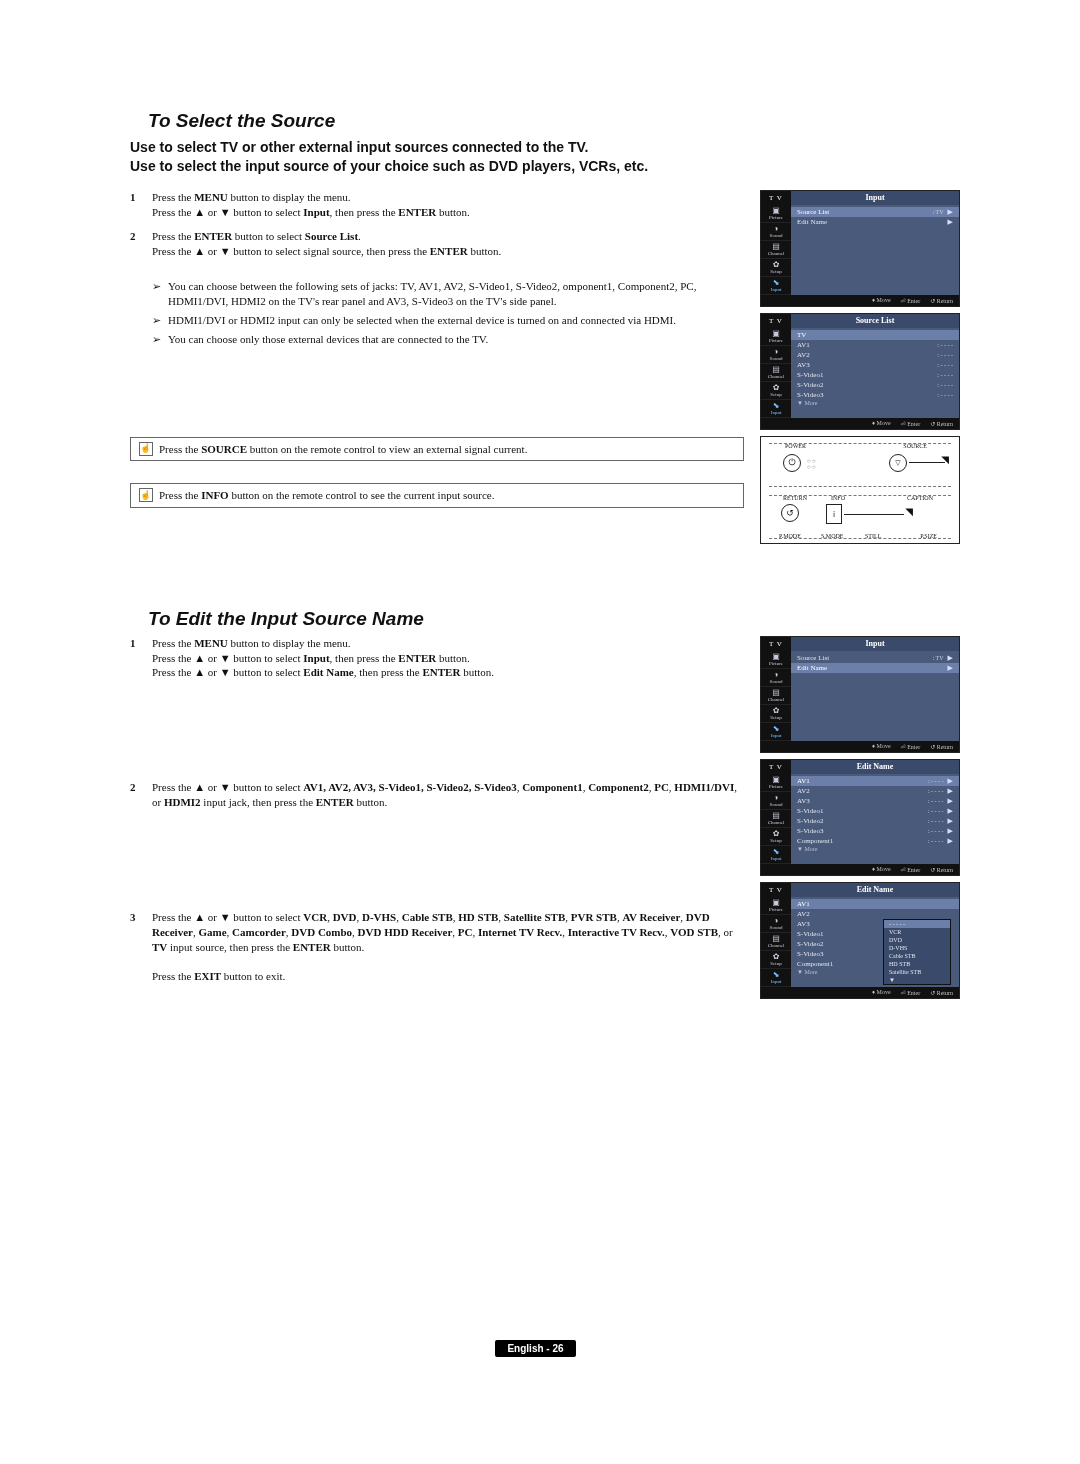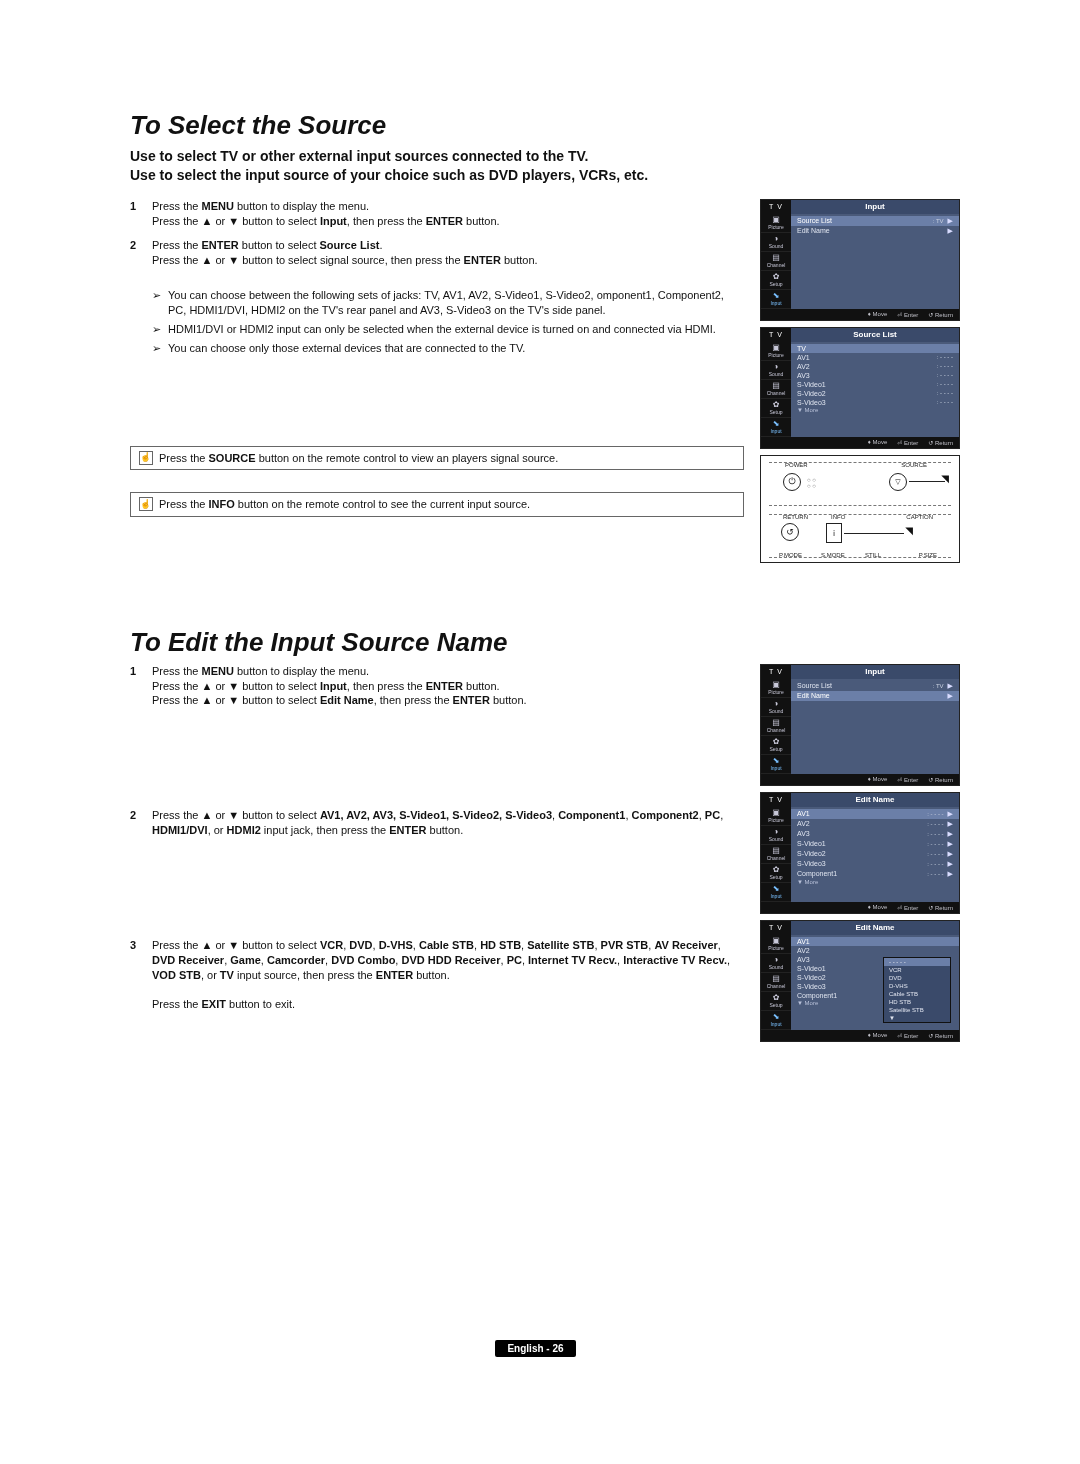--- a/index.html
+++ b/index.html
@@ -7,34 +7,36 @@
     background: #fff;
     font-family: Arial, Helvetica, sans-serif;
     font-size: 11px;
     color: #111;
     width: 1080px;
     height: 1464px;
     position: relative;
     padding: 110px 120px 40px 130px;
   }
   h1 {
-    font-size: 26px;
+    font-size: 19px;
     font-weight: bold;
     font-style: italic;
     margin-bottom: 6px;
+    margin-left: 18px;
   }
   .intro {
     font-size: 14px;
     font-weight: bold;
     line-height: 1.35;
     margin-bottom: 14px;
   }
   .columns {
     display: flex;
     gap: 16px;
+    font-family: Liberation Serif, serif;
   }
   .left-col { flex: 1; }
   .right-col { width: 200px; }
   ol.steps { list-style: none; counter-reset: step; }
   ol.steps > li {
     counter-increment: step;
     position: relative;
     padding-left: 22px;
     margin-bottom: 10px;
     line-height: 1.35;
@@ -222,21 +224,21 @@
         <ul class="arrows">
           <li>You can choose between the following sets of jacks: TV, AV1, AV2, S-Video1, S-Video2, omponent1, Component2, PC, HDMI1/DVI, HDMI2 on the TV's rear panel and AV3, S-Video3 on the TV's side panel.</li>
           <li>HDMI1/DVI or HDMI2 input can only be selected when the external device is turned on and connected via HDMI.</li>
           <li>You can choose only those external devices that are connected to the TV.</li>
         </ul>
       </li>
     </ol>
 
     <div class="note-box" style="margin-top:90px;">
       <span class="note-icon">☝</span>
-      <span><span>Press the </span><b>SOURCE</b><span> button on the remote control to view an players signal source.</span></span>
+      <span><span>Press the </span><b>SOURCE</b><span> button on the remote control to view an external signal current.</span></span>
     </div>
 
     <div class="note-box" style="margin-top:22px;">
       <span class="note-icon">☝</span>
       <span><span>Press the </span><b>INFO</b><span> button on the remote control to see the current input source.</span></span>
     </div>
   </div>
 
   <div class="right-col">
 

